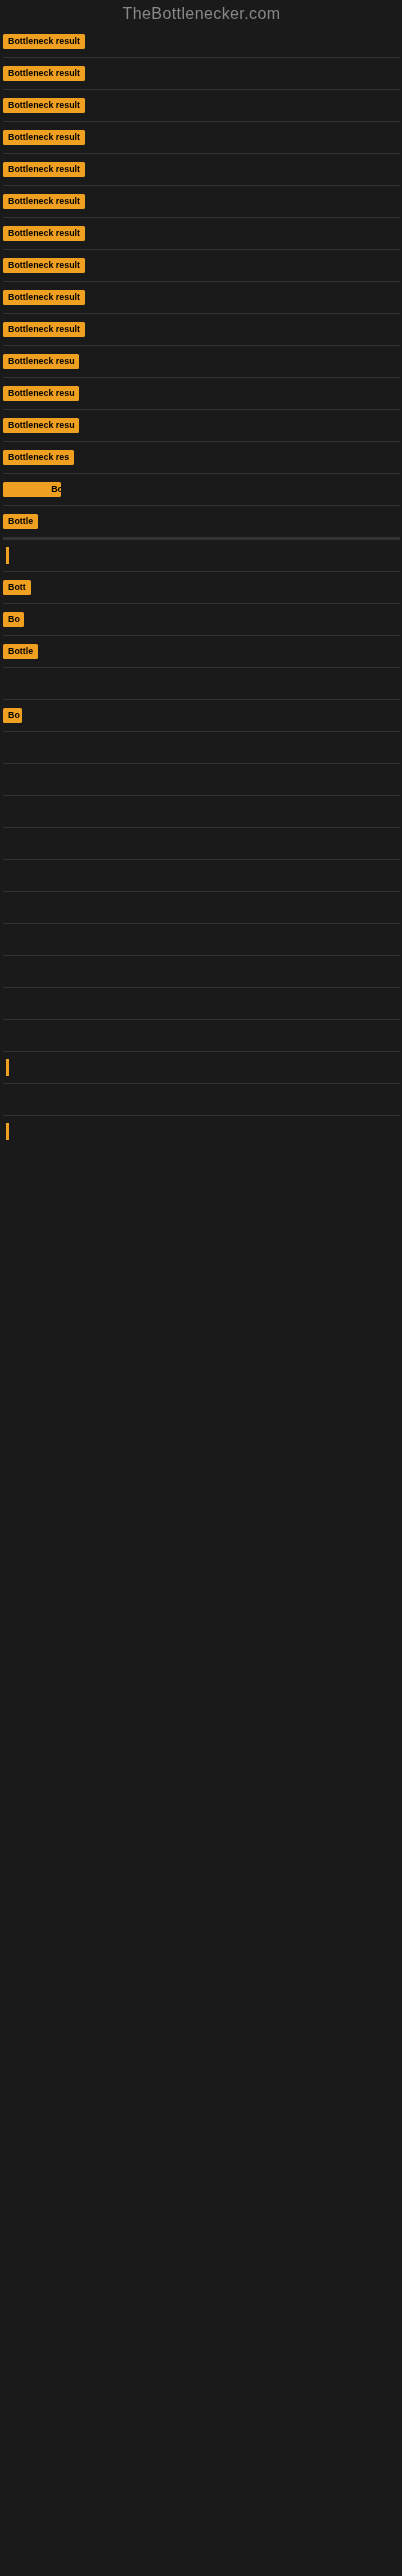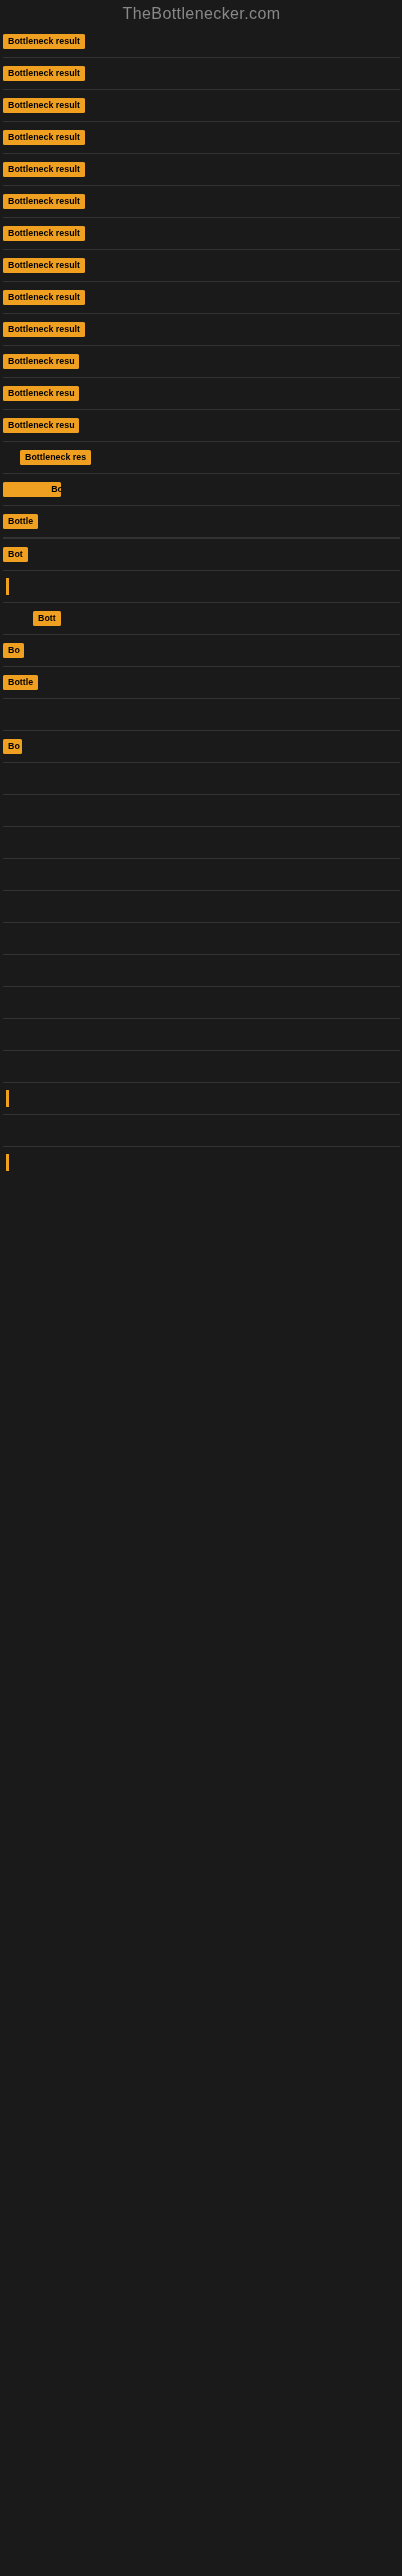--- a/index.html
+++ b/index.html
@@ -103,42 +103,39 @@
     <hr class="thin-line">
     <div class="row">
       <span class="badge" style="max-width: 81px;">Bottleneck resu</span>
     </div>
     <hr class="thin-line">
     <div class="row">
       <span class="badge" style="max-width: 81px;">Bottleneck resu</span>
     </div>
     <hr class="thin-line">
     <div class="row">
-      <span class="badge" style="max-width: 72px; margin-left: 17px;">Bottleneck res</span>
+      <span class="badge" style="max-width: 72px;">Bottleneck res</span>
     </div>
     <hr class="thin-line">
     <div class="row">
       <span class="badge" style="max-width: 58px; padding-left: 48px;">Bottleneck</span>
     </div>
     <hr class="thin-line">
     <div class="row">
       <span class="badge" style="max-width: 42px;">Bottle</span>
     </div>
     <hr class="thin-line">
     <hr class="thin-line">
-    <div class="row">
-      <span class="badge" style="max-width: 27px;">Bot</span>
-    </div>
     <hr class="thin-line">
     <div class="row">
       <div class="vertical-bar"></div>
     </div>
     <hr class="thin-line">
     <div class="row">
-      <span class="badge" style="max-width: 31px; margin-left: 30px;">Bott</span>
+      <span class="badge" style="max-width: 31px;">Bott</span>
     </div>
     <hr class="thin-line">
     <div class="row">
       <span class="badge" style="max-width: 21px;">Bo</span>
     </div>
     <hr class="thin-line">
     <div class="row">
       <span class="badge" style="max-width: 39px;">Bottle</span>
     </div>
     <hr class="thin-line">

